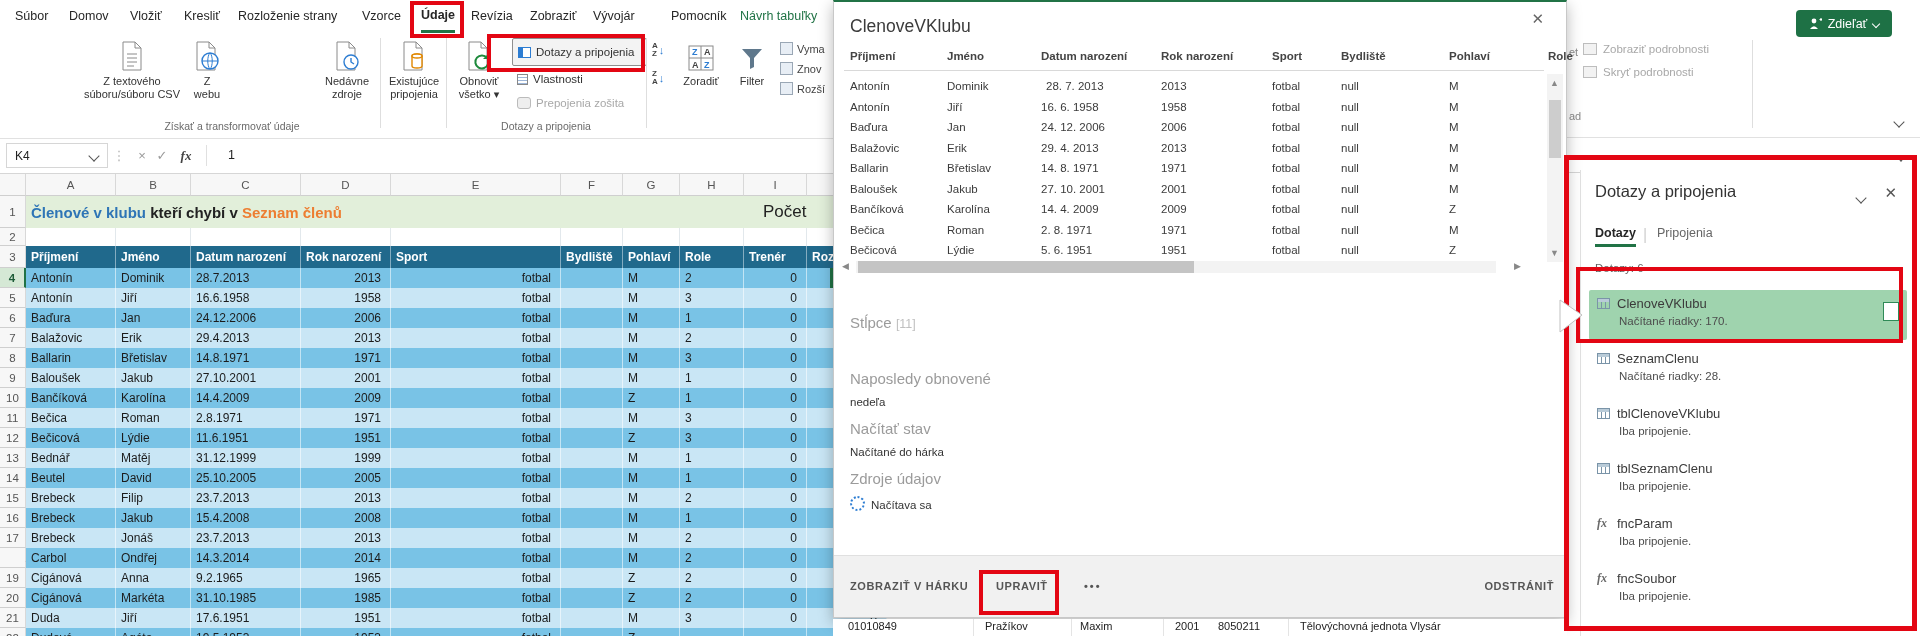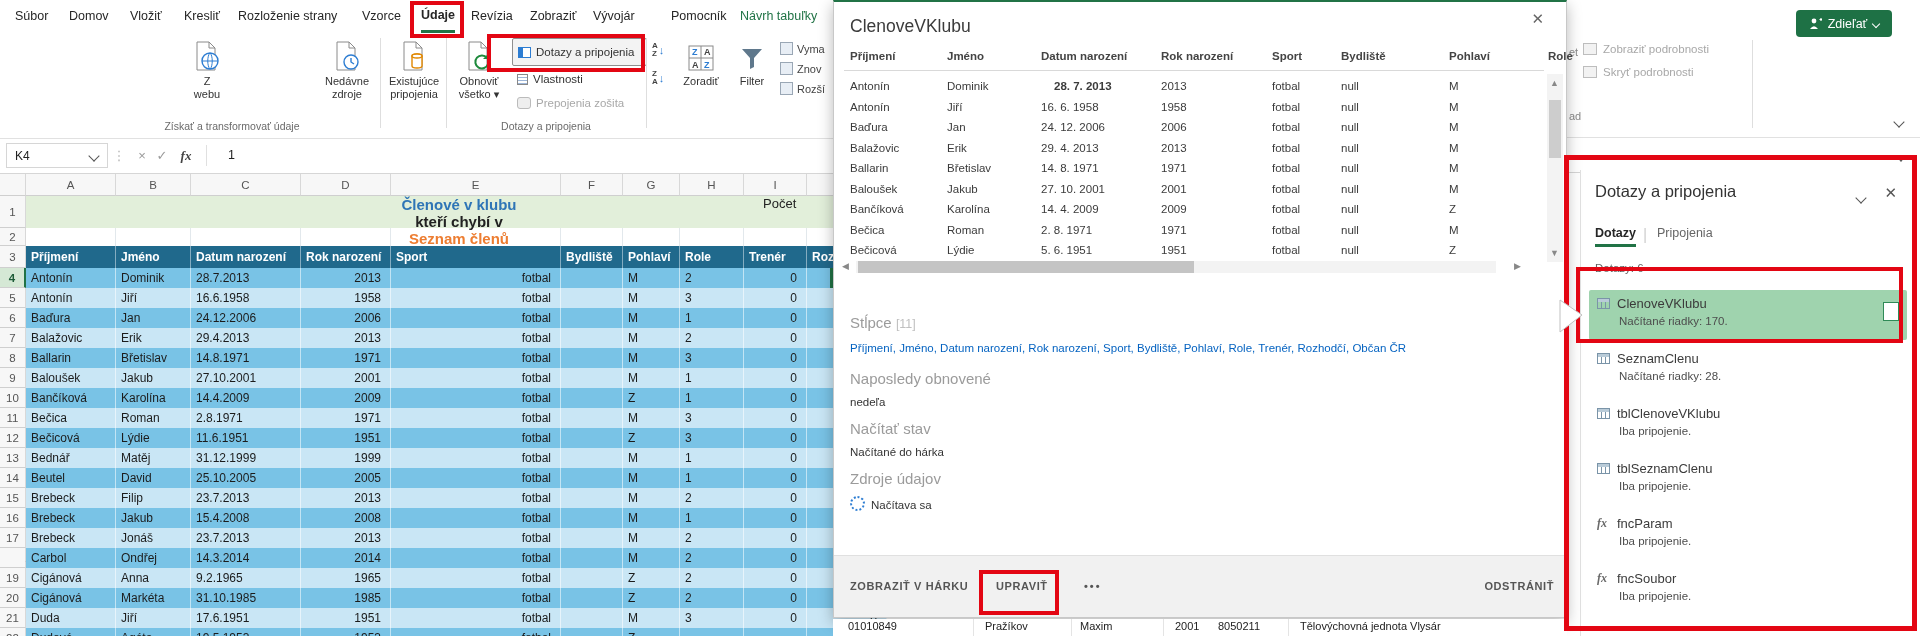--- a/index.html
+++ b/index.html
@@ -109,20 +109,30 @@
         <div class="tab" style="left: 238px;">Rozloženie strany</div>
         <div class="tab" style="left: 362px;">Vzorce</div>
         <div class="tab active" style="left: 421px;">Údaje</div>
         <div class="tab" style="left: 471px;">Revízia</div>
         <div class="tab" style="left: 530px;">Zobraziť</div>
         <div class="tab" style="left: 593px;">Vývojár</div>
         <div class="tab" style="left: 671px;">Pomocník</div>
         <div class="tab ctx" style="left: 740px;">Návrh tabuľky</div>
       </div>
 
+    <div class="bigbtn" style="left:80px;width:104px">
+      <span class="ic">
+        <svg width="24" height="30" viewBox="0 0 24 30">
+            <path d="M3 1h12l6 6v22H3z" fill="#fff" stroke="#8a8a8a"></path>
+            <path d="M15 1v6h6" fill="none" stroke="#8a8a8a"></path>
+            <path d="M7 13h10M7 17h10M7 21h10M7 25h7" stroke="#8a8a8a"></path>
+          </svg>
+      </span><span>Z textového
+súboru/súboru CSV</span>
+    </div>
     <div class="bigbtn" style="left:186px;width:42px">
       <span class="ic">
         <svg width="26" height="30" viewBox="0 0 26 30">
             <path d="M3 1h12l6 6v22H3z" fill="#fff" stroke="#8a8a8a"></path>
             <path d="M15 1v6h6" fill="none" stroke="#8a8a8a"></path>
             <circle cx="16" cy="20" r="8" fill="#fff" stroke="#2d7dd2" stroke-width="1.4"></circle>
             <path d="M8 20h16M16 12c3 2.5 3 13.5 0 16M16 12c-3 2.5-3 13.5 0 16" fill="none" stroke="#2d7dd2"></path>
           </svg>
       </span><span>Z
 webu</span>
@@ -266,25 +276,25 @@
       <div class="rh" style="left: 0px; top: 274px; width: 26px; height: 20px; line-height: 20px;">13</div>
       <div class="rh" style="left: 0px; top: 294px; width: 26px; height: 20px; line-height: 20px;">14</div>
       <div class="rh" style="left: 0px; top: 314px; width: 26px; height: 20px; line-height: 20px;">15</div>
       <div class="rh" style="left: 0px; top: 334px; width: 26px; height: 20px; line-height: 20px;">16</div>
       <div class="rh" style="left: 0px; top: 354px; width: 26px; height: 20px; line-height: 20px;">17</div>
       <div class="rh" style="left: 0px; top: 374px; width: 26px; height: 20px; line-height: 20px; padding-left: 25px;">18</div>
       <div class="rh" style="left: 0px; top: 394px; width: 26px; height: 20px; line-height: 20px;">19</div>
       <div class="rh" style="left: 0px; top: 414px; width: 26px; height: 20px; line-height: 20px;">20</div>
       <div class="rh" style="left: 0px; top: 434px; width: 26px; height: 20px; line-height: 20px;">21</div>
       <div class="rh" style="left: 0px; top: 454px; width: 26px; height: 20px; line-height: 20px;">22</div>
-      <div class="r1band" style="left: 26px; top: 22px; width: 861px; height: 32px; padding-left: 5px; box-sizing: border-box; flex-direction: column;">
+      <div class="r1band" style="left: 26px; top: 22px; width: 861px; height: 32px; padding-left: 5px; box-sizing: border-box;">
         <span style="color: rgb(46, 117, 182);">Členové v klubu</span>
         <span style="color: rgb(34, 34, 34); white-space: pre;"> kteří chybí v </span>
         <span style="color: rgb(237, 125, 49);">Seznam členů</span>
-        <span style="position: absolute; left: 737px; font-size: 13px; font-weight: normal; color: rgb(34, 34, 34);">Počet</span>
+        <span style="position: absolute; left: 737px; font-size: 17px; font-weight: normal; color: rgb(34, 34, 34);">Počet</span>
       </div>
       <div class="cell g2" style="left: 26px; top: 54px; width: 90px; height: 18px;"></div>
       <div class="cell g2" style="left: 116px; top: 54px; width: 75px; height: 18px;"></div>
       <div class="cell g2" style="left: 191px; top: 54px; width: 110px; height: 18px;"></div>
       <div class="cell g2" style="left: 301px; top: 54px; width: 90px; height: 18px;"></div>
       <div class="cell g2" style="left: 391px; top: 54px; width: 170px; height: 18px;"></div>
       <div class="cell g2" style="left: 561px; top: 54px; width: 62px; height: 18px;"></div>
       <div class="cell g2" style="left: 623px; top: 54px; width: 57px; height: 18px;"></div>
       <div class="cell g2" style="left: 680px; top: 54px; width: 64px; height: 18px;"></div>
       <div class="cell g2" style="left: 744px; top: 54px; width: 63px; height: 18px;"></div>
@@ -515,21 +525,21 @@
         <div class="p-h" style="left: 327px;">Rok narození</div>
         <div class="p-h" style="left: 438px;">Sport</div>
         <div class="p-h" style="left: 507px;">Bydliště</div>
         <div class="p-h" style="left: 615px;">Pohlaví</div>
         <div class="p-h" style="left: 714px;">Role</div>
       </div>
     <div class="p-hr"></div>
     <div id="prows">
         <div class="p-c" style="left: 16px; top: 74px;">Antonín</div>
         <div class="p-c" style="left: 113px; top: 74px;">Dominik</div>
-        <div class="p-c" style="left: 220px; top: 74px; font-weight: bold;">28. 7. 2013</div>
+        <div class="p-c" style="left: 212px; top: 74px;">28. 7. 2013</div>
         <div class="p-c" style="left: 327px; top: 74px;">2013</div>
         <div class="p-c" style="left: 438px; top: 74px;">fotbal</div>
         <div class="p-c" style="left: 507px; top: 74px;">null</div>
         <div class="p-c" style="left: 615px; top: 74px;">M</div>
         <div class="p-c" style="left: 16px; top: 94.5px;">Antonín</div>
         <div class="p-c" style="left: 113px; top: 94.5px;">Jiří</div>
         <div class="p-c" style="left: 207px; top: 94.5px;">16. 6. 1958</div>
         <div class="p-c" style="left: 327px; top: 94.5px;">1958</div>
         <div class="p-c" style="left: 438px; top: 94.5px;">fotbal</div>
         <div class="p-c" style="left: 507px; top: 94.5px;">null</div>
@@ -587,21 +597,20 @@
     <div class="p-vsb"></div>
     <div class="p-sar" style="top:76px">▲</div>
     <div class="p-vth"></div>
     <div class="p-sar" style="top:246px">▼</div>
     <div class="p-sar" style="left:8px;top:259px">◀</div>
     <div class="p-hsb"></div>
     <div class="p-hth"></div>
     <div class="p-sar" style="left:680px;top:259px">▶</div>
 
     <div class="p-head" style="top:312px"><span>Stĺpce</span> <span style="color:#c0c0c0;font-size:12.5px">[11]</span></div>
-    <div class="p-links" style="top:340px">Příjmení, Jméno, Datum narození, Rok narození, Sport, Bydliště, Pohlaví, Role, Trenér, Rozhodčí, Občan ČR</div>
     <div class="p-head" style="top:368px">Naposledy obnovené</div>
     <div class="p-sub" style="top:394px">nedeľa</div>
     <div class="p-head" style="top:418px">Načítať stav</div>
     <div class="p-sub" style="top:444px">Načítané do hárka</div>
     <div class="p-head" style="top:468px">Zdroje údajov</div>
     <div class="p-sub" style="top:494px"><span class="spin"></span><span>Načítava sa</span></div>
 
     <div class="p-foot">
       <div class="p-fbtn" style="left:16px">ZOBRAZIŤ V HÁRKU</div>
       <div class="p-fbtn" style="left:162px">UPRAVIŤ</div>

